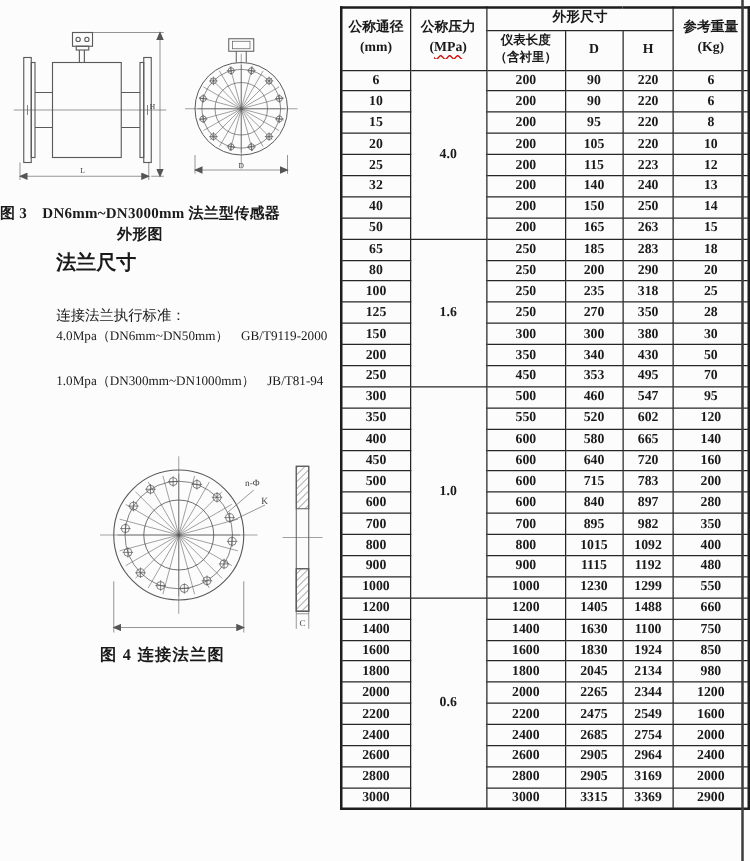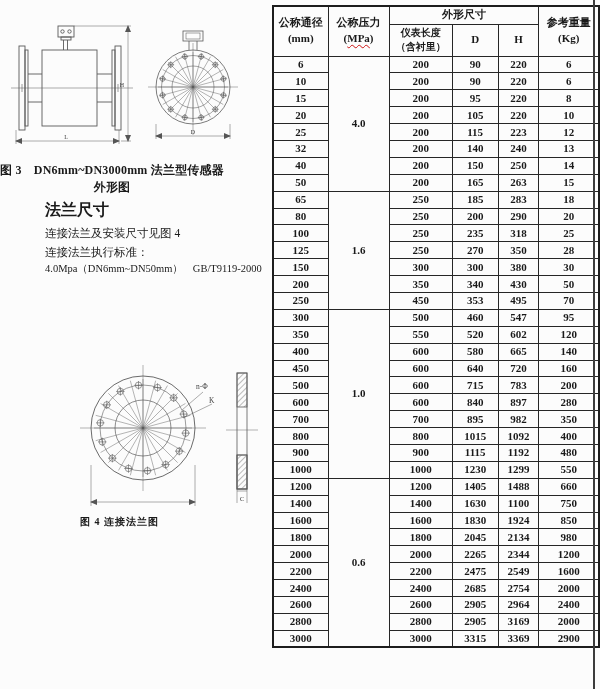--- a/index.html
+++ b/index.html
@@ -21,21 +21,21 @@
     font-size:16px; font-weight:bold;
   }
   .flange-line1 { position:absolute; left:45px; top:226px; font-size:11.5px; }
   .flange-line2 { position:absolute; left:45px; top:245px; font-size:11.5px; }
   .std-line { position:absolute; left:45px; font-size:10.5px; white-space:nowrap; }
   .std-line .std { margin-left:10px; }
   .std-0 { top:262px; } .std-1 { top:280px; } .std-2 { top:298px; } .std-3 { top:316px; }
   .fig4-svg { position:absolute; left:0; top:345px; }
   .fig4-caption {
     position:absolute; left:80px; top:515px;
-    font-size:10px; font-weight:bold; letter-spacing:1px;
+    font-size:13px; font-weight:bold; letter-spacing:1px;
   }
   .page-edge-right {
     position:absolute; left:593px; top:0; width:2px; height:689px;
     background:#3c3c3c;
   }
   
   .tbl-wrap { position:absolute; left:272px; top:5px; width:328px; }
   table.dims {
     width:100%; border-collapse:collapse; table-layout:fixed;
     font-family:"Liberation Serif","DejaVu Serif",serif;
@@ -191,25 +191,27 @@
       <line x1="151" y1="101" x2="151" y2="116"></line>
       <line x1="225" y1="101" x2="225" y2="116"></line>
       <line x1="151" y1="113" x2="225" y2="113" marker-start="url(#arw)" marker-end="url(#arw)"></line>
     </g>
     <text x="188" y="111" font-size="6" text-anchor="middle">D</text>
   </svg>
 
   <div class="fig3-caption">图 3　DN6mm~DN3000mm 法兰型传感器外形图</div>
 
   <div class="flange-heading">法兰尺寸</div>
-  <div class="flange-line1">连接法兰及安装尺寸见图 4</div>
   <div class="flange-line2">连接法兰执行标准：</div>
 
   <div class="std-line std-0">
     <span>4.0Mpa（DN6mm~DN50mm）</span><span class="std">GB/T9119-2000</span>
+  </div>
+  <div class="std-line std-2">
+    <span>1.0Mpa（DN300mm~DN1000mm）</span><span class="std">JB/T81-94</span>
   </div>
 
   <svg class="fig4-svg" width="270" height="168" viewBox="0 0 270 168">
     <defs>
       <marker id="arw4" markerWidth="7" markerHeight="6" refX="6" refY="3" orient="auto-start-reverse" markerUnits="userSpaceOnUse">
         <path d="M0,0 L7,3 L0,6 z" fill="#555"></path>
       </marker>
       <pattern id="hatch" width="4" height="4" patternUnits="userSpaceOnUse" patternTransform="rotate(45)">
         <line x1="0" y1="0" x2="0" y2="4" stroke="#7a7a7a" stroke-width="1"></line>
       </pattern>

